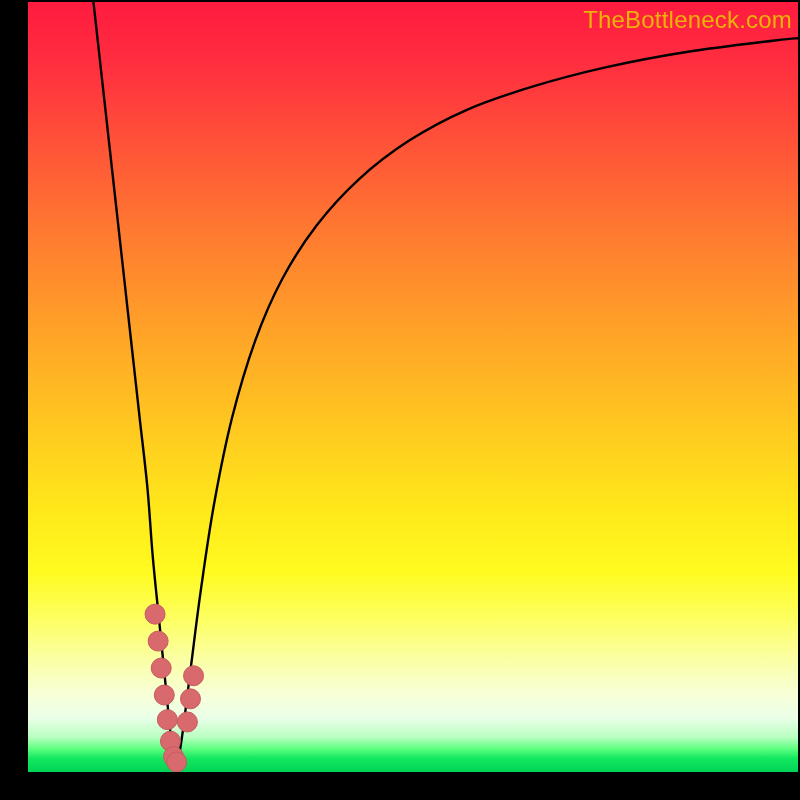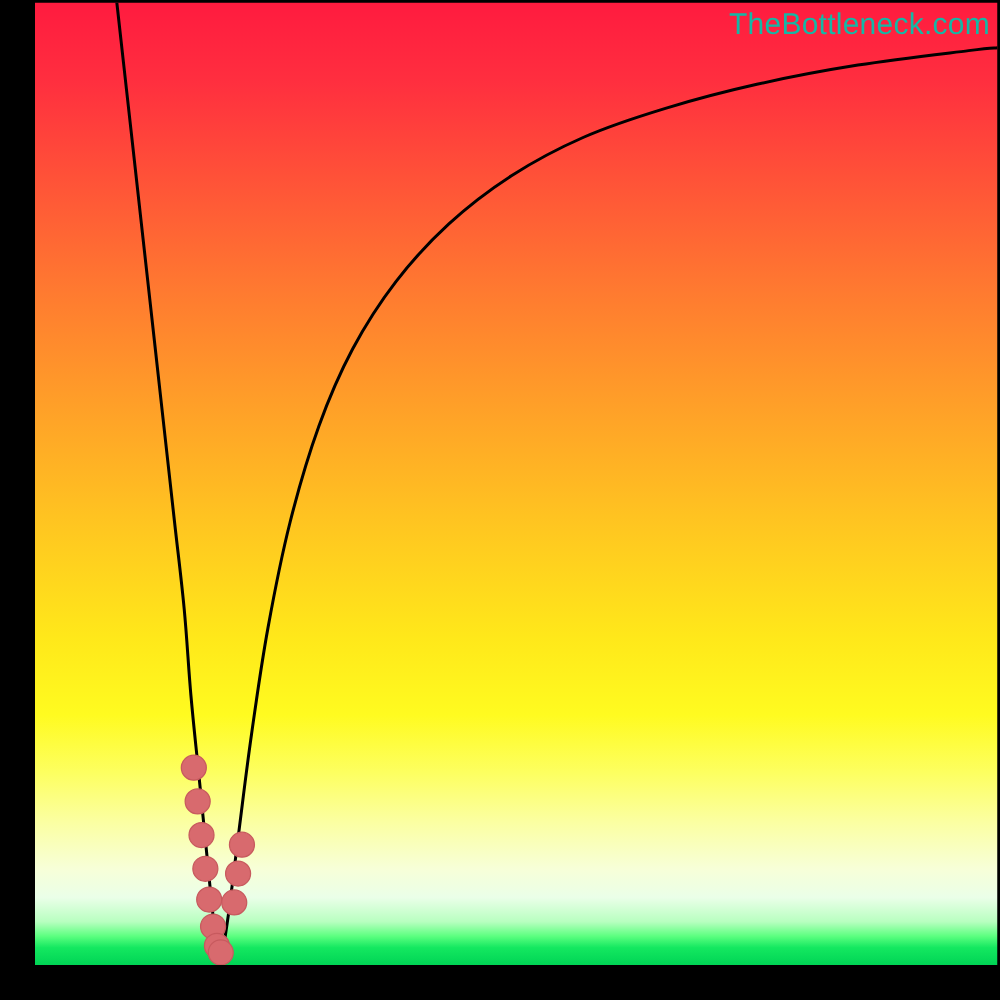--- a/index.html
+++ b/index.html
@@ -44,21 +44,21 @@
       #b8ffc0 95.5%,
       #5cff80 97%,
       #14e860 98.2%,
       #00d455 100%
     );
   }
   .watermark {
     position: absolute;
     top: 4px;
     right: 6px;
-    color: #14b8a6;
+    color: #eab308;
     font-size: 24px;
     letter-spacing: 0.2px;
     font-weight: 400;
     user-select: none;
   }
   svg.curves {
     position: absolute;
     left: 0; top: 0;
     width: 100%; height: 100%;
   }

